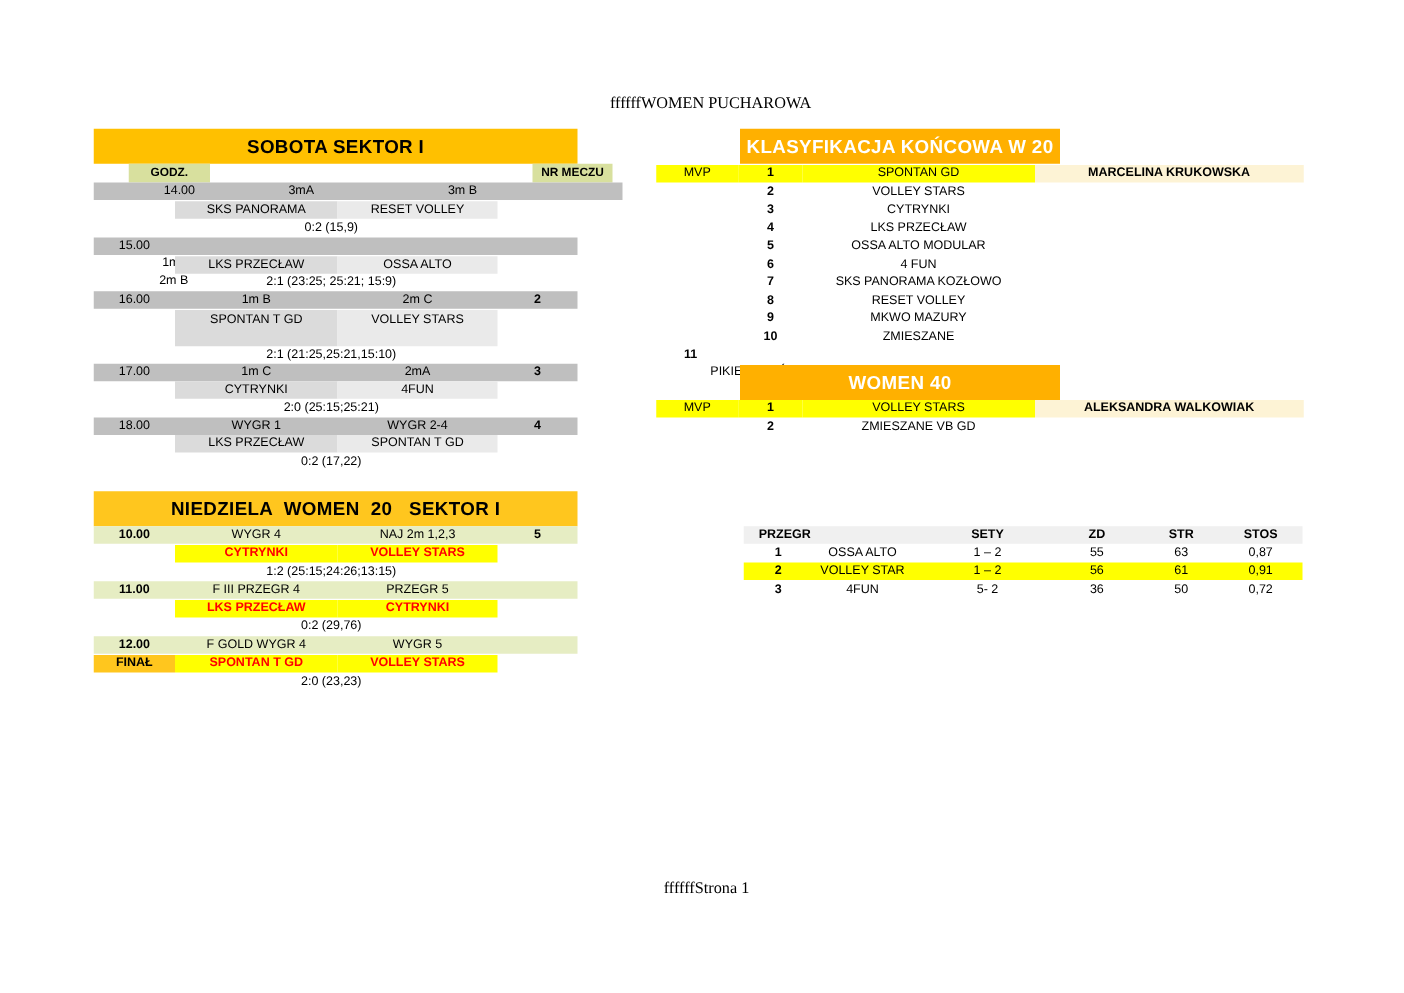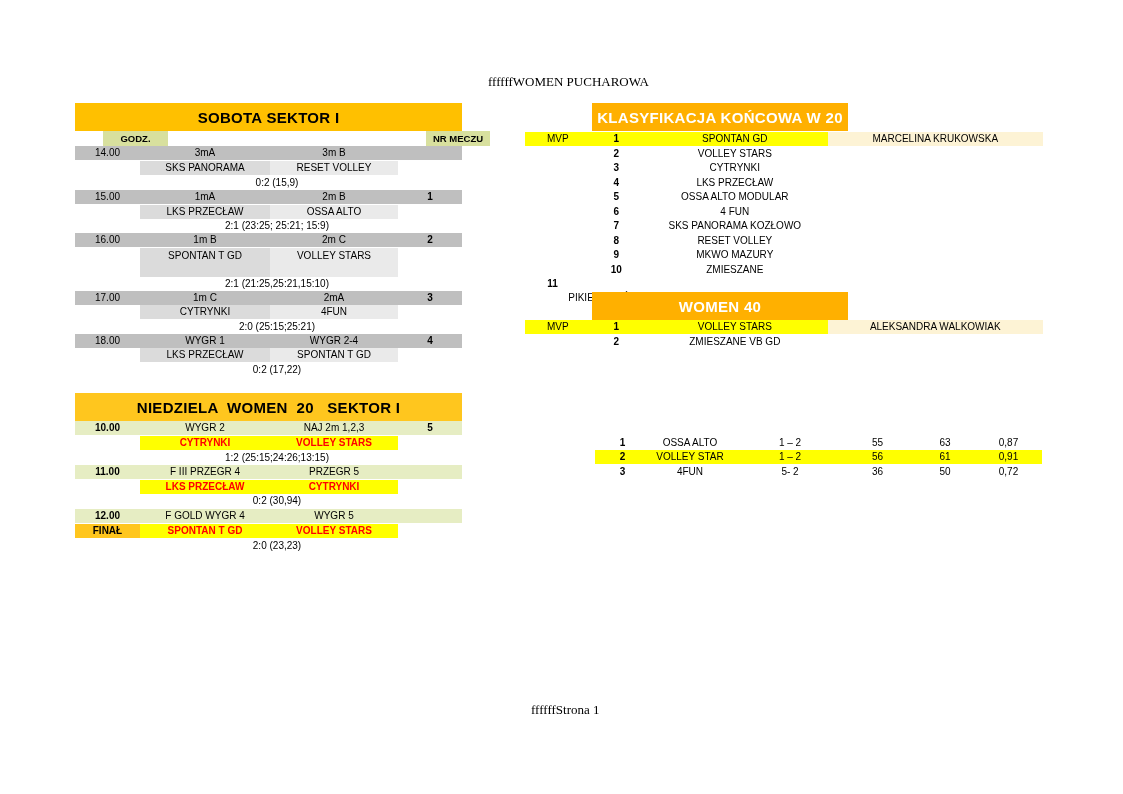--- a/index.html
+++ b/index.html
@@ -23,27 +23,27 @@
   .time-s{background:var(--time_gray,#BFBFBF);}
   .time-n{background:var(--row_green,#E6EDC3);}
   .time-n .cg{font-weight:bold;}
   .team-row .ca{background:var(--team_gray_left,#DBDBDB);}
   .team-row .cb{background:var(--team_gray_right,#EAEAEA);}
   .team-row.yellow .ca,.team-row.yellow .cb{background:var(--highlight_yellow,#FFFF00);
         color:var(--accent_red,#FF0000);font-weight:bold;}
   .team-row.tall{height:29px;}
   .team-row.tall>div{align-items:flex-start;padding-top:1px;}
   .final-cell{background:var(--final_orange,#FFC61E);font-weight:bold;}
-  .score{position:absolute;left:148px;width:258px;height:14px;text-align:center;
+  .score{position:absolute;left:136px;width:258px;height:14px;text-align:center;
          font-size:10px;line-height:14px;white-space:nowrap;}
 
   
   .k-row{position:absolute;left:525px;width:518px;height:14px;display:flex;font-size:10px;line-height:14px;}
   .k-row>div{display:flex;align-items:center;justify-content:center;white-space:nowrap;}
-  .km{width:70px;}.kr{width:55px;font-weight:bold;}.kt{width:198px;}.kn{width:230px;}
+  .km{width:70px;}.kr{width:55px;font-weight:bold;}.kt{width:198px;}.kn{width:230px;font-weight:bold;}
   .mvp .km,.mvp .kr,.mvp .kt{background:var(--highlight_yellow,#FFFF00);}
   .mvp .kn{background:var(--mvp_cream,#FDF3D5);}
 
   
   .s-row{position:absolute;left:595px;width:447px;height:14px;display:flex;font-size:10px;line-height:14px;}
   .s-row>div{display:flex;align-items:center;justify-content:center;white-space:nowrap;box-sizing:border-box;}
   .sr{width:55px;font-weight:bold;}.st{width:80px;}.ss{width:110px;justify-content:flex-start;padding-left:10px;}
   .sz{width:75px;}.sstr{width:60px;}.sstos{width:67px;}
   .s-head{background:var(--stats_header_gray,#F0F0F0);}
   .s-head>div{font-weight:bold;}
@@ -59,35 +59,35 @@
 
   <div class="big-hdr hdr-left" style="left:75px;top:103px;width:387px;">SOBOTA SEKTOR I</div>
 
   <div class="t-row lbl" style="top:131px;">
     <div class="cg">GODZ.</div>
     <div class="ca"></div>
     <div class="cb"></div>
     <div class="cn">NR MECZU</div>
   </div>
 
-  <div class="t-row time-s" style="top:146px;">
+  <div class="t-row time-s" style="top:146px;padding-left:36px;">
     <div class="cg">14.00</div>
     <div class="ca">3mA</div>
     <div class="cb">3m B</div>
     <div class="cn"></div>
   </div>
   <div class="t-row team-row" style="top:161px;">
     <div class="cg"></div>
     <div class="ca">SKS PANORAMA</div>
     <div class="cb">RESET VOLLEY</div>
     <div class="cn" style="font-weight:normal;"></div>
   </div>
   <div class="score" style="top:176px;">0:2 (15,9)</div>
 
-  <div class="t-row time-s" style="top:190px;">
+  <div class="t-row time-s" style="top:190px;flex-direction:column;">
     <div class="cg">15.00</div>
     <div class="ca">1mA</div>
     <div class="cb">2m B</div>
     <div class="cn">1</div>
   </div>
   <div class="t-row team-row" style="top:205px;">
     <div class="cg"></div>
     <div class="ca">LKS PRZECŁAW</div>
     <div class="cb">OSSA ALTO</div>
     <div class="cn" style="font-weight:normal;"></div>
@@ -133,21 +133,21 @@
     <div class="ca">LKS PRZECŁAW</div>
     <div class="cb">SPONTAN T GD</div>
     <div class="cn" style="font-weight:normal;"></div>
   </div>
   <div class="score" style="top:363px;">0:2 (17,22)</div>
 
   <div class="big-hdr hdr-nied" style="left:75px;top:393px;width:387px;">NIEDZIELA  WOMEN  20   SEKTOR I</div>
 
   <div class="t-row time-n" style="top:421px;">
     <div class="cg">10.00</div>
-    <div class="ca">WYGR 2</div>
+    <div class="ca">WYGR 4</div>
     <div class="cb">NAJ 2m 1,2,3</div>
     <div class="cn">5</div>
   </div>
   <div class="t-row team-row yellow" style="top:436px;">
     <div class="cg"></div>
     <div class="ca">CYTRYNKI</div>
     <div class="cb">VOLLEY STARS</div>
     <div class="cn" style="font-weight:normal;"></div>
   </div>
   <div class="score" style="top:451px;">1:2 (25:15;24:26;13:15)</div>
@@ -157,21 +157,21 @@
     <div class="ca">F III PRZEGR 4</div>
     <div class="cb">PRZEGR 5</div>
     <div class="cn"></div>
   </div>
   <div class="t-row team-row yellow" style="top:480px;">
     <div class="cg"></div>
     <div class="ca">LKS PRZECŁAW</div>
     <div class="cb">CYTRYNKI</div>
     <div class="cn" style="font-weight:normal;"></div>
   </div>
-  <div class="score" style="top:494px;">0:2 (30,94)</div>
+  <div class="score" style="top:494px;">0:2 (29,76)</div>
 
   <div class="t-row time-n" style="top:509px;">
     <div class="cg">12.00</div>
     <div class="ca">F GOLD WYGR 4</div>
     <div class="cb">WYGR 5</div>
     <div class="cn"></div>
   </div>
   <div class="t-row team-row yellow" style="top:524px;">
     <div class="cg final-cell">FINAŁ</div>
     <div class="ca">SPONTAN T GD</div>
@@ -257,20 +257,28 @@
     <div class="kt">VOLLEY STARS</div>
     <div class="kn">ALEKSANDRA WALKOWIAK</div>
   </div>
   <div class="k-row" style="top:335px;">
     <div class="km"></div>
     <div class="kr">2</div>
     <div class="kt">ZMIESZANE VB GD</div>
     <div class="kn"></div>
   </div>
 
+  <div class="s-row s-head" style="top:421px;">
+    <div class="sr">PRZEGR</div>
+    <div class="st"></div>
+    <div class="ss">SETY</div>
+    <div class="sz">ZD</div>
+    <div class="sstr">STR</div>
+    <div class="sstos">STOS</div>
+  </div>
   <div class="s-row" style="top:436px;">
     <div class="sr">1</div>
     <div class="st">OSSA ALTO</div>
     <div class="ss">1 – 2</div>
     <div class="sz">55</div>
     <div class="sstr">63</div>
     <div class="sstos">0,87</div>
   </div>
   <div class="s-row s-yellow" style="top:450px;">
     <div class="sr">2</div>

